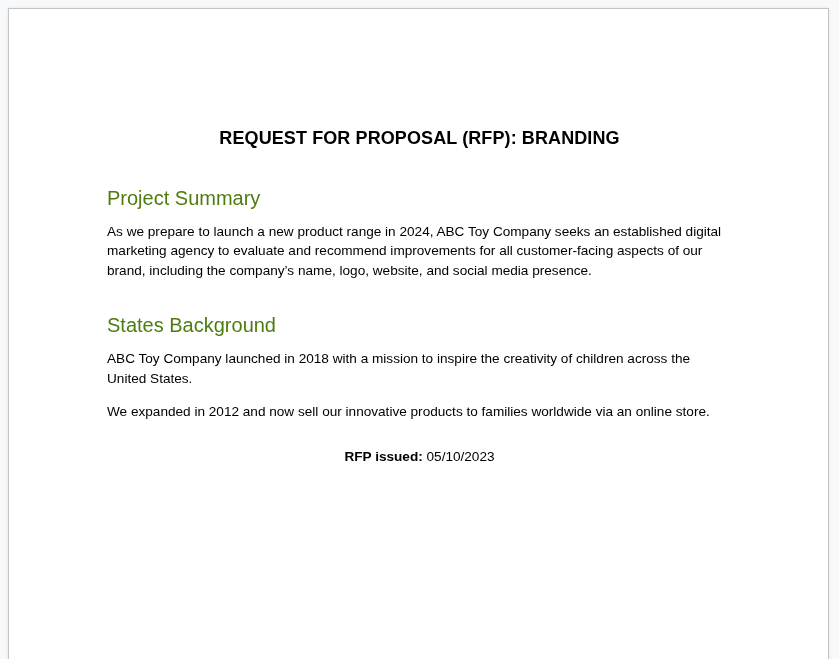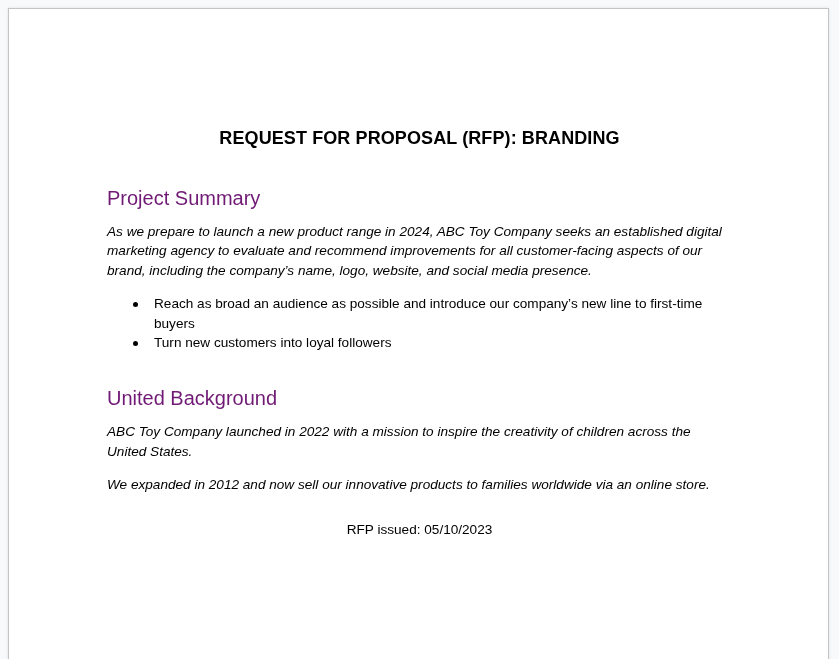--- a/index.html
+++ b/index.html
@@ -47,35 +47,34 @@
     color: #000000;
     text-align: center;
     letter-spacing: 0.1px;
     margin: 0 0 36px 0;
     line-height: 1.25;
   }
 
   .section-heading {
     font-size: 20px;
     font-weight: normal;
-    color: #701a75;
+    color: #4d7c0f;
     margin: 0 0 12px 0;
     line-height: 1.2;
   }
 
   .section-heading.second {
     margin-top: 33px;
   }
 
   p.body-text {
     font-size: 13.6px;
     line-height: 19.6px;
     color: #000000;
     margin: 0 0 14px 0;
-    font-style: italic;
   }
 
   p.body-text.tight {
     margin-bottom: 13px;
   }
 
   ul.aims {
     margin: 0 0 0 0;
     padding: 0 0 0 47px;       
     list-style: none;
@@ -110,53 +109,43 @@
 
   .date-line.first {
     margin-top: 25px;
   }
 
   .date-line.second {
     margin-top: 20px;
   }
 
   .date-line .lbl {
-    font-weight: normal;
+    font-weight: bold;
   }
 </style>
 </head>
 <body>
 
 <div id="viewport">
 
   <div id="page">
 
     <div id="doc-body">
 
       <h1 class="doc-title">REQUEST FOR PROPOSAL (RFP): BRANDING</h1>
 
       <h2 class="section-heading">Project Summary</h2>
 
       <p class="body-text">As we prepare to launch a new product range in 2024, ABC Toy Company seeks an established digital marketing agency to evaluate and recommend improvements for all customer-facing aspects of our brand, including the company’s name, logo, website, and social media presence.</p>
 
 
-      <ul class="aims">
-        <li>
-          <span class="bullet-dot"></span>
-          <span>Reach as broad an audience as possible and introduce our company’s new line to first-time buyers</span>
-        </li>
-        <li>
-          <span class="bullet-dot"></span>
-          <span>Turn new customers into loyal followers</span>
-        </li>
-      </ul>
 
-      <h2 class="section-heading second">United Background</h2>
+      <h2 class="section-heading second">States Background</h2>
 
-      <p class="body-text">ABC Toy Company launched in 2022 with a mission to inspire the creativity of children across the United States.</p>
+      <p class="body-text">ABC Toy Company launched in 2018 with a mission to inspire the creativity of children across the United States.</p>
 
       <p class="body-text">We expanded in 2012 and now sell our innovative products to families worldwide via an online store.</p>
 
       <p class="date-line first">
         <span class="lbl">RFP issued:</span><span> </span><span>05/10/2023</span>
       </p>
 
 
     </div>
   </div>

